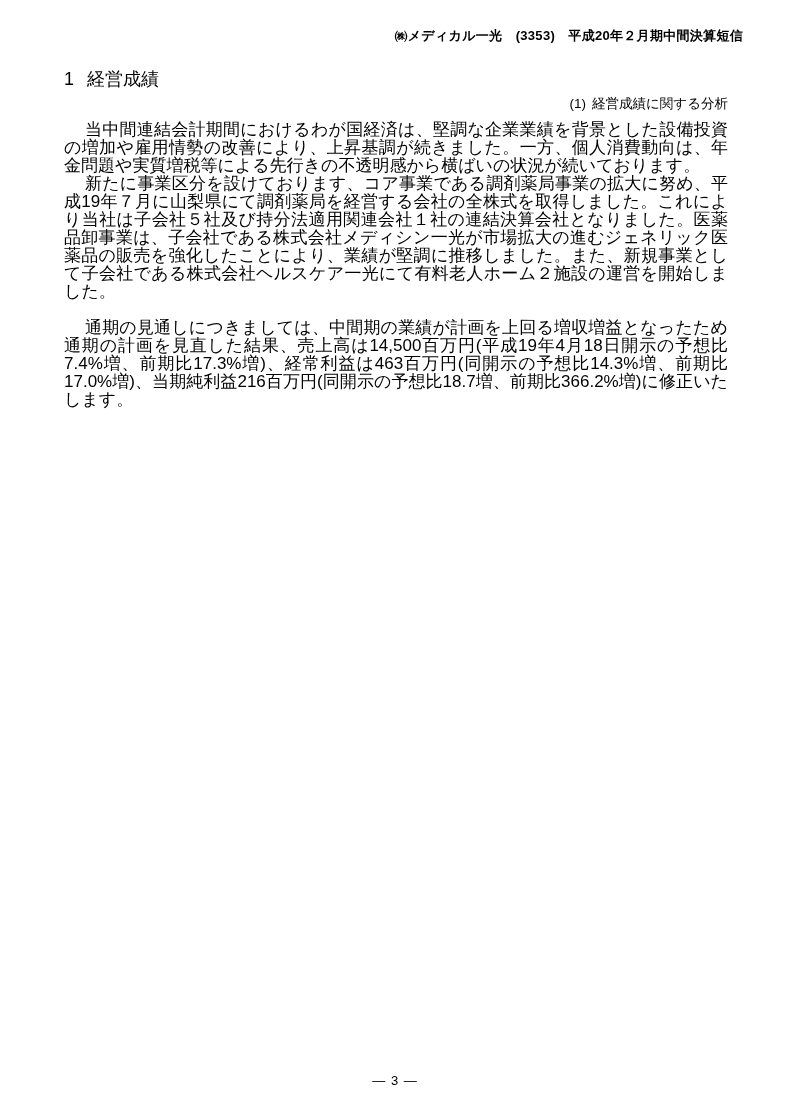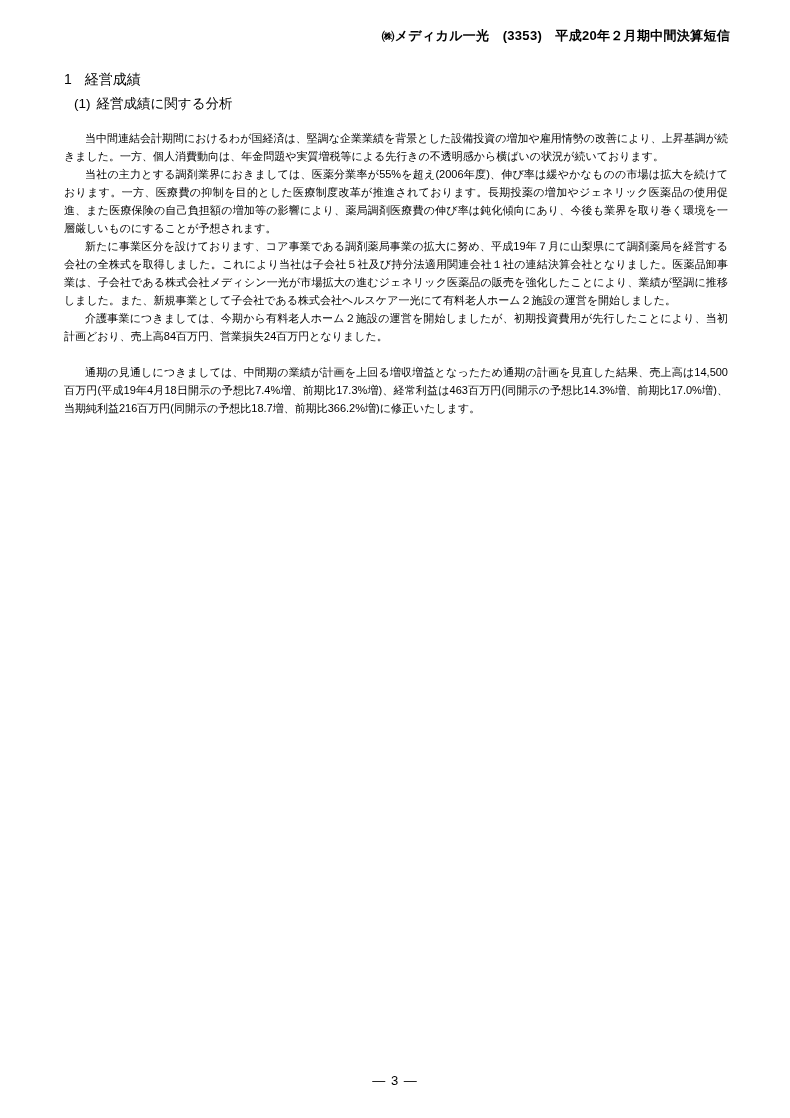--- a/index.html
+++ b/index.html
@@ -12,51 +12,52 @@
     width: 790px;
     height: 1118px;
     background: #ffffff;
     color: #000000;
     font-family: "Liberation Sans", "DejaVu Sans", sans-serif;
     overflow: hidden;
   }
   .doc-header {
     position: absolute;
     top: 27px;
-    right: 60px;
+    right: 47px;
     font-size: 13px;
     font-weight: bold;
     letter-spacing: 0.3px;
     white-space: nowrap;
   }
   .content {
     position: absolute;
     left: 64px;
     top: 70px;
     width: 664px;
   }
   .section-heading {
-    font-size: 14px;
+    font-size: 18px;
     line-height: 18px;
   }
   .section-heading .sec-title {
     margin-left: 13px;
   }
   .subsection-heading {
     margin-top: 7px;
     padding-left: 10px;
     font-size: 13.5px;
     line-height: 18px;
+    text-align: right;
   }
   .subsection-heading .sub-title {
     margin-left: 6px;
   }
   .paragraphs {
-    margin-top: 16px;
-    font-size: 11px;
+    margin-top: 8px;
+    font-size: 17px;
     line-height: 18px;
     text-align: justify;
   }
   .paragraphs p {
     margin: 0;
     text-indent: 21px;
   }
   .paragraphs p.blank {
     text-indent: 0;
     height: 18px;
@@ -83,23 +84,21 @@
     <div class="section-heading">
       <span class="sec-num">1</span><span class="sec-title">経営成績</span>
     </div>
 
     <div class="subsection-heading">
       <span class="sub-label">(1)</span><span class="sub-title">経営成績に関する分析</span>
     </div>
 
     <div class="paragraphs" id="paragraphs">
         <p>当中間連結会計期間におけるわが国経済は、堅調な企業業績を背景とした設備投資の増加や雇用情勢の改善により、上昇基調が続きました。一方、個人消費動向は、年金問題や実質増税等による先行きの不透明感から横ばいの状況が続いております。</p>
-        <p>当社の主力とする調剤業界におきましては、医薬分業率が55%を超え(2006年度)、伸び率は緩やかなものの市場は拡大を続けております。一方、医療費の抑制を目的とした医療制度改革が推進されております。長期投薬の増加やジェネリック医薬品の使用促進、また医療保険の自己負担額の増加等の影響により、薬局調剤医療費の伸び率は鈍化傾向にあり、今後も業界を取り巻く環境を一層厳しいものにすることが予想されます。</p>
         <p>新たに事業区分を設けております、コア事業である調剤薬局事業の拡大に努め、平成19年７月に山梨県にて調剤薬局を経営する会社の全株式を取得しました。これにより当社は子会社５社及び持分法適用関連会社１社の連結決算会社となりました。医薬品卸事業は、子会社である株式会社メディシン一光が市場拡大の進むジェネリック医薬品の販売を強化したことにより、業績が堅調に推移しました。また、新規事業として子会社である株式会社ヘルスケア一光にて有料老人ホーム２施設の運営を開始しました。</p>
-        <p>介護事業につきましては、今期から有料老人ホーム２施設の運営を開始しましたが、初期投資費用が先行したことにより、当初計画どおり、売上高84百万円、営業損失24百万円となりました。</p>
         <p class="blank"></p>
         <p>通期の見通しにつきましては、中間期の業績が計画を上回る増収増益となったため通期の計画を見直した結果、売上高は14,500百万円(平成19年4月18日開示の予想比7.4%増、前期比17.3%増)、経常利益は463百万円(同開示の予想比14.3%増、前期比17.0%増)、当期純利益216百万円(同開示の予想比18.7増、前期比366.2%増)に修正いたします。</p>
         <p class="blank"></p>
       </div>
 
   </div>
 
   <div class="doc-footer">― 3 ―</div>
 
 </div>

